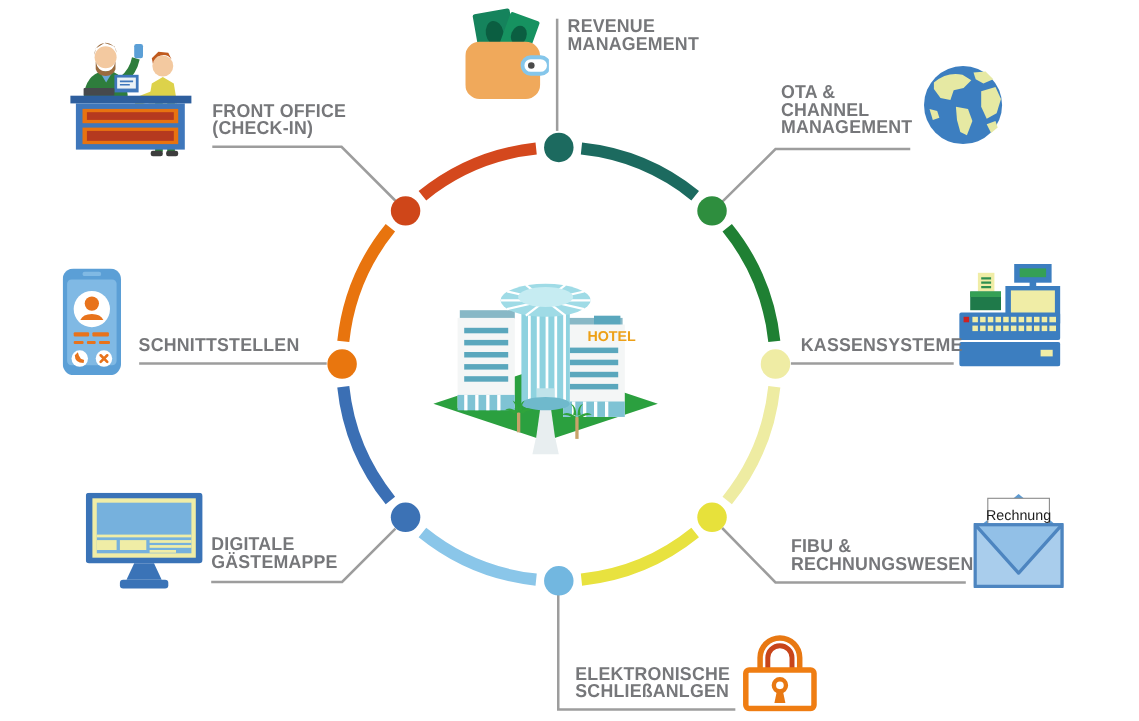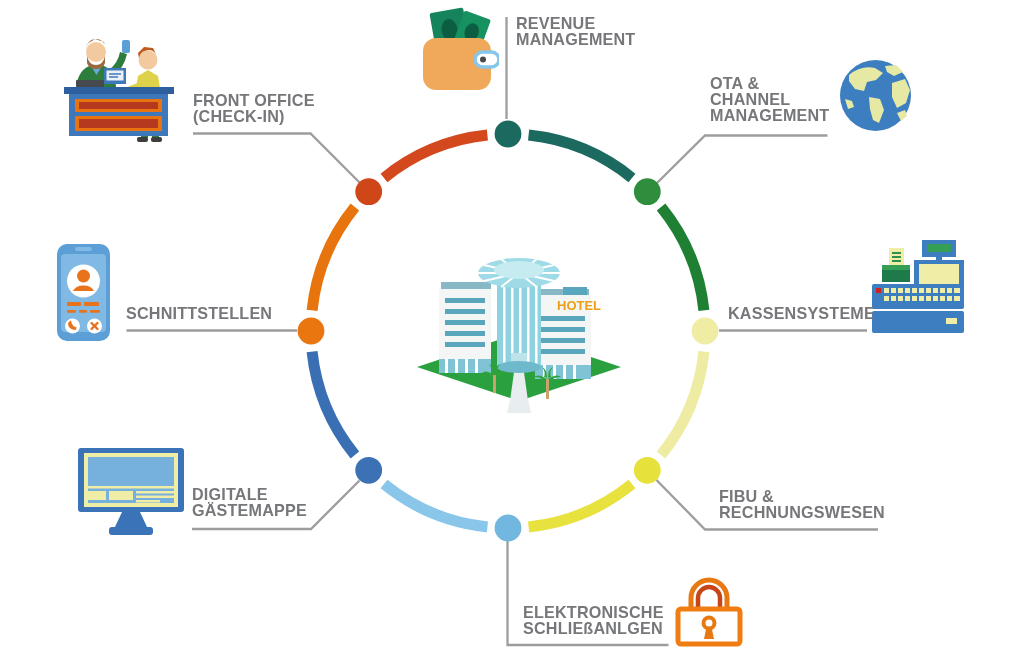--- a/index.html
+++ b/index.html
@@ -49,21 +49,21 @@
         <circle cx="647.3000358937499" cy="191.69996410625015" r="13.4" fill="#2e8e3e"></circle>
         <circle cx="705" cy="331" r="13.4" fill="#efeca4"></circle>
         <circle cx="647.3000358937499" cy="470.30003589374985" r="13.4" fill="#e7e13b"></circle>
         <circle cx="508" cy="528" r="13.4" fill="#72b7e0"></circle>
         <circle cx="368.69996410625015" cy="470.30003589374985" r="13.4" fill="#3c72b5"></circle>
         <circle cx="311" cy="331" r="13.4" fill="#e9760e"></circle>
         <circle cx="368.6999641062501" cy="191.69996410625015" r="13.4" fill="#cf4619"></circle>
       </g>
   </svg>
 
-  <div class="icon" style="left:411px;top:227px;width:216px;height:190px;">
+  <div class="icon" style="left:388px;top:227px;width:216px;height:190px;">
     <svg width="216" height="190" viewBox="0 0 216 190">
       <polygon points="108,106 210,140 108,174 6,140" fill="#2ba03f"></polygon>
       <polygon points="99,174 117,174 112,138 104,138" fill="#e8eef0"></polygon>
       <polygon points="96,186 120,186 117,172 99,172" fill="#e8eef0"></polygon>
 
       <rect x="30" y="55" width="50" height="8" fill="#88b8c6"></rect>
       <rect x="28" y="62" width="52" height="82" fill="#f4f6f6"></rect>
       <rect x="34" y="71" width="40" height="5" fill="#5aa7bd"></rect>
       <rect x="34" y="82" width="40" height="5" fill="#5aa7bd"></rect>
       <rect x="34" y="93" width="40" height="5" fill="#5aa7bd"></rect>
@@ -181,20 +181,29 @@
         <rect x="59" y="49" width="2" height="15"></rect>
           <rect x="66" y="49" width="2" height="15"></rect>
         <rect x="73" y="49" width="2" height="15"></rect>
           <rect x="80" y="49" width="2" height="15"></rect>
       </g>
       <rect x="0" y="73" width="92" height="22" rx="2" fill="#3c7ec0"></rect>
       <rect x="74" y="80" width="11" height="6" fill="#f0eda6"></rect>
     </svg>
   </div>
 
+  <div class="icon" style="left:885px;top:443px;width:82px;height:92px;">
+    <svg width="82" height="92" viewBox="0 0 82 92">
+      <polygon points="5,36 41,6 77,36" fill="#5e9bd2"></polygon>
+      <rect x="13" y="10" width="56" height="52" fill="#fff" stroke="#8a8a8a" stroke-width="1"></rect>
+      <text x="41" y="30" font-size="13" fill="#1d1d1d" text-anchor="middle" font-family="Liberation Sans, sans-serif">Rechnung</text>
+      <rect x="1.5" y="34" width="79" height="56" fill="#92c0e7" stroke="#4d85c0" stroke-width="3"></rect>
+      <polygon points="1.5,34 41,78 80.5,34 80.5,90 1.5,90" fill="#a9cdec" stroke="#4d85c0" stroke-width="3" stroke-linejoin="round"></polygon>
+    </svg>
+  </div>
 
   <div class="icon" style="left:675px;top:569px;width:68px;height:78px;">
     <svg width="68" height="78" viewBox="0 0 68 78">
       <path d="M16,40 V29 a18,18 0 0 1 36,0 V40" fill="none" stroke="#e87812" stroke-width="5"></path>
       <path d="M23,40 V29 a11,11 0 0 1 22,0 V40" fill="none" stroke="#c8451a" stroke-width="4.5"></path>
       <rect x="3" y="40" width="62" height="35" rx="3" fill="#fff" stroke="#ef7d12" stroke-width="5"></rect>
       <circle cx="34" cy="54" r="5.5" fill="#fff" stroke="#e87812" stroke-width="4"></circle>
       <path d="M31.5,58 L29,70 h10 L36.5,58 z" fill="#e87812"></path>
     </svg>
   </div>

